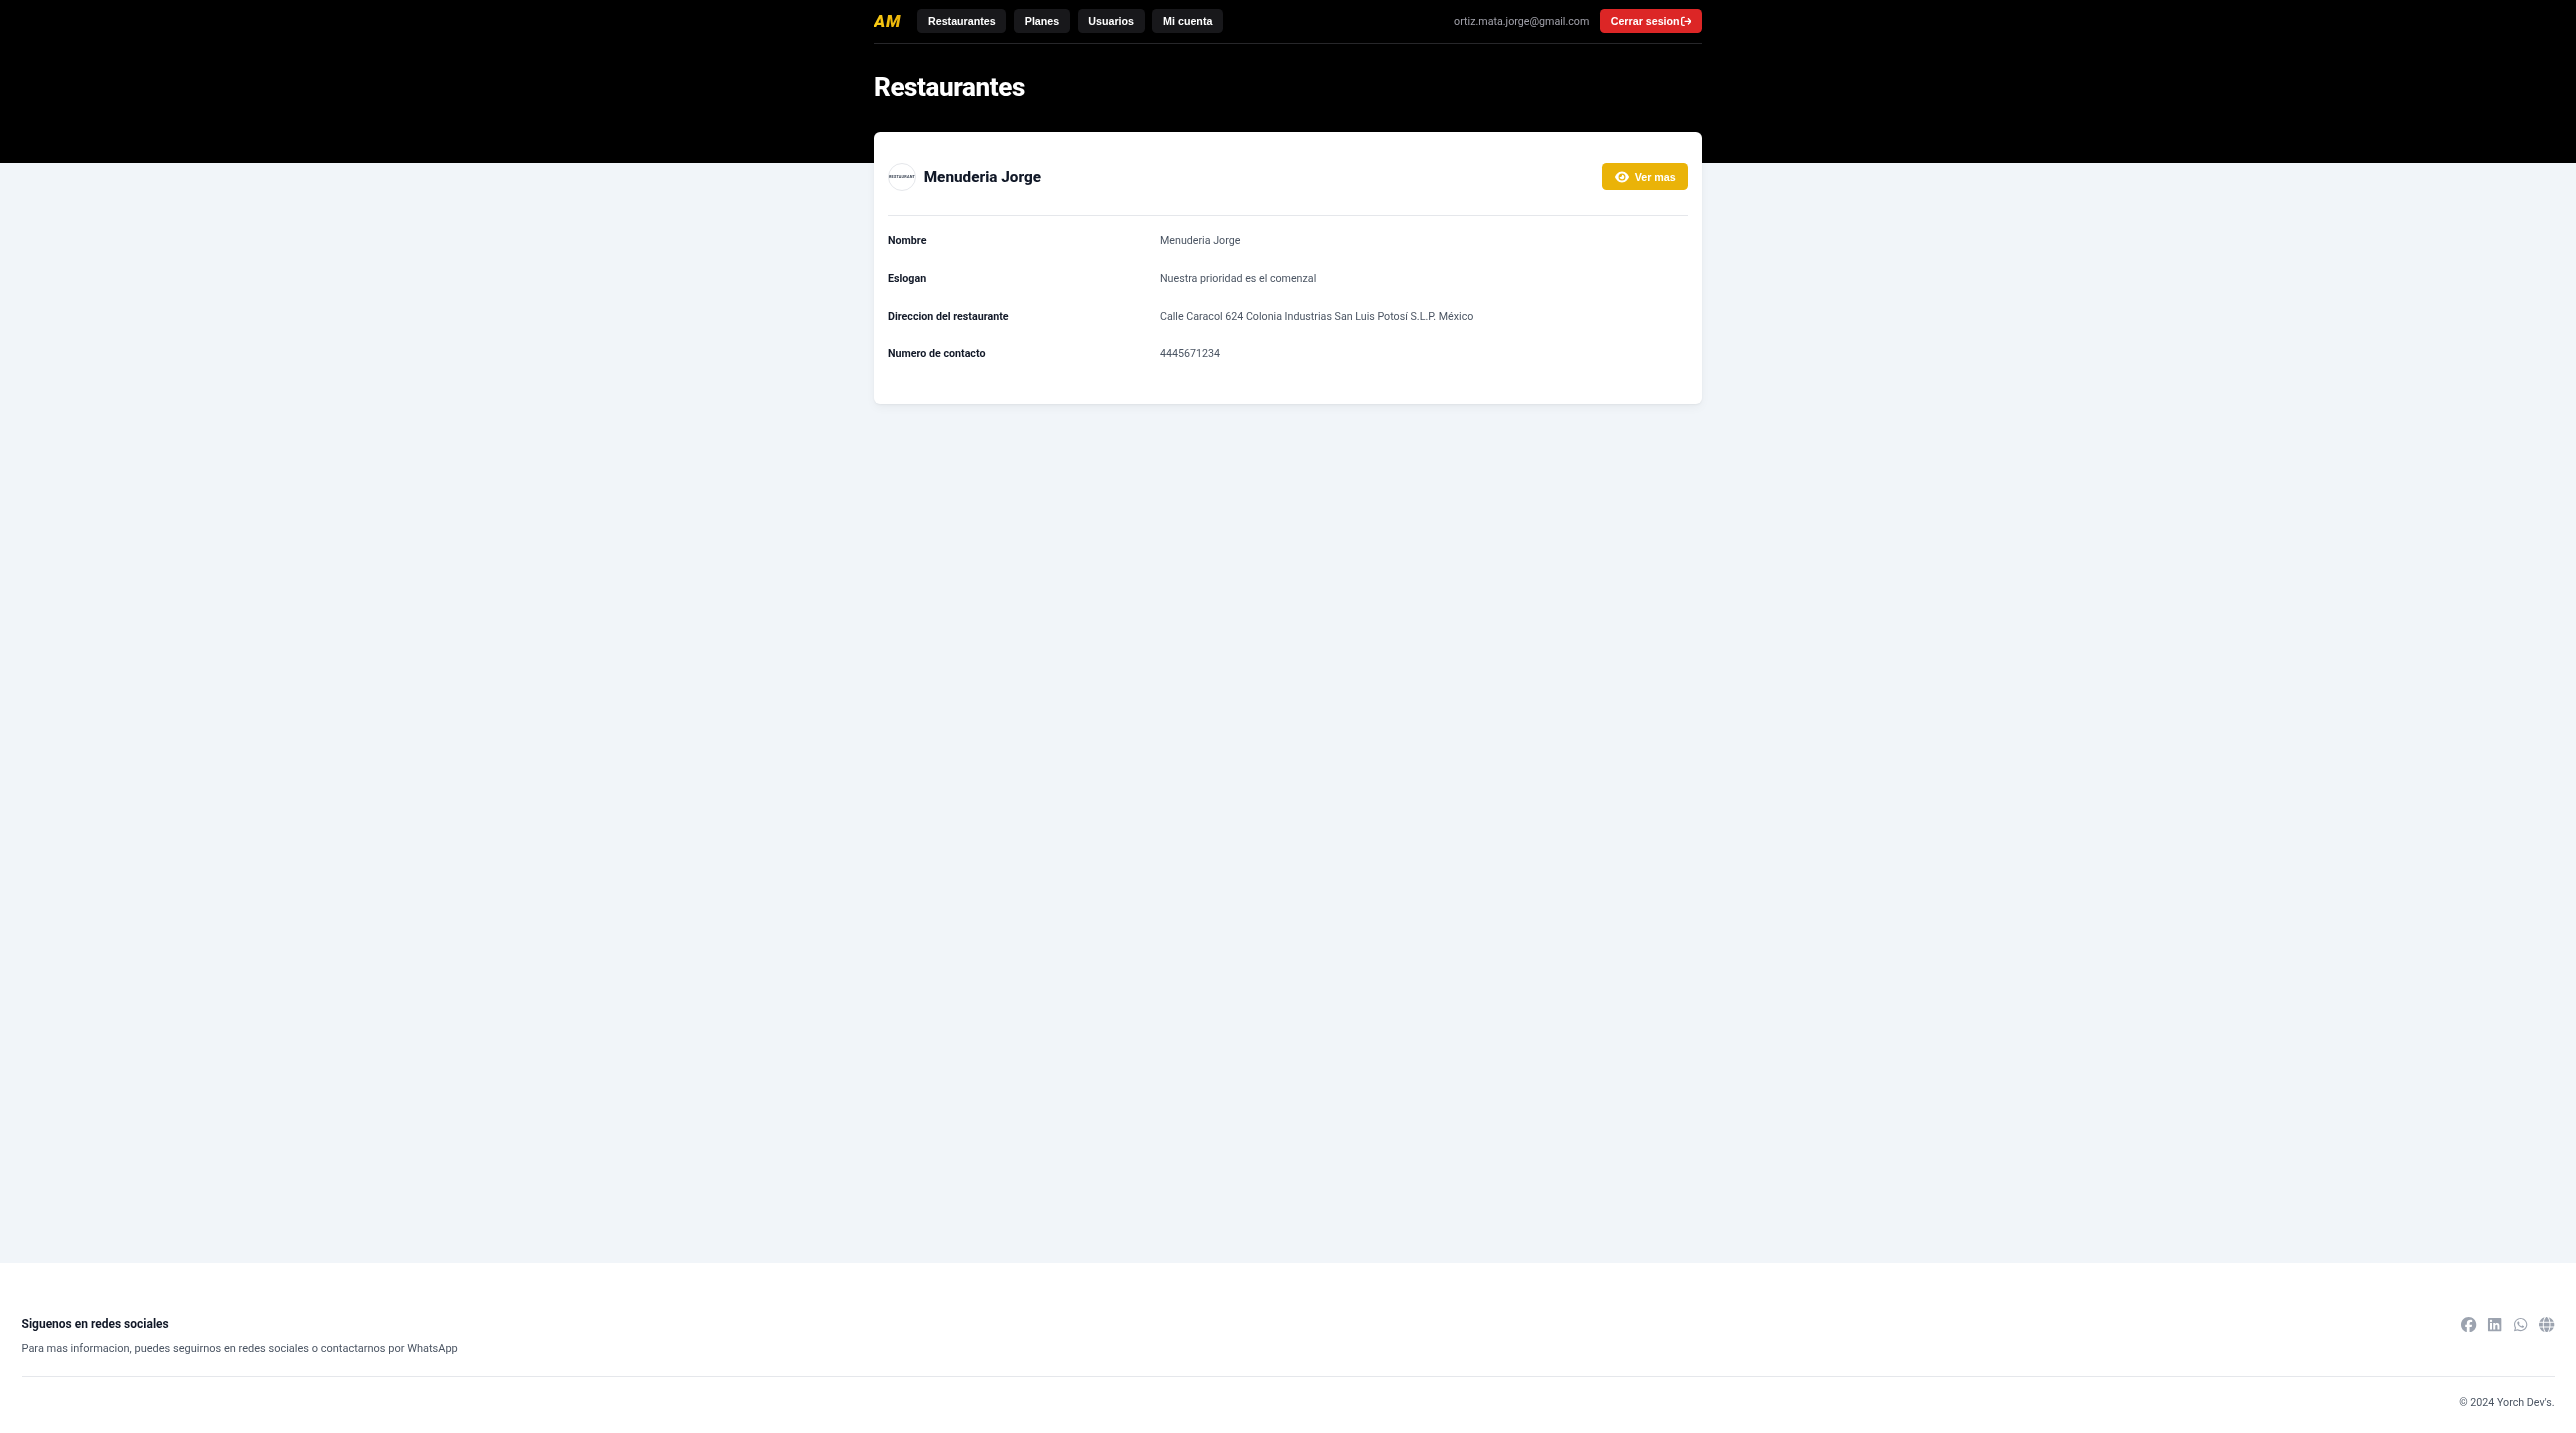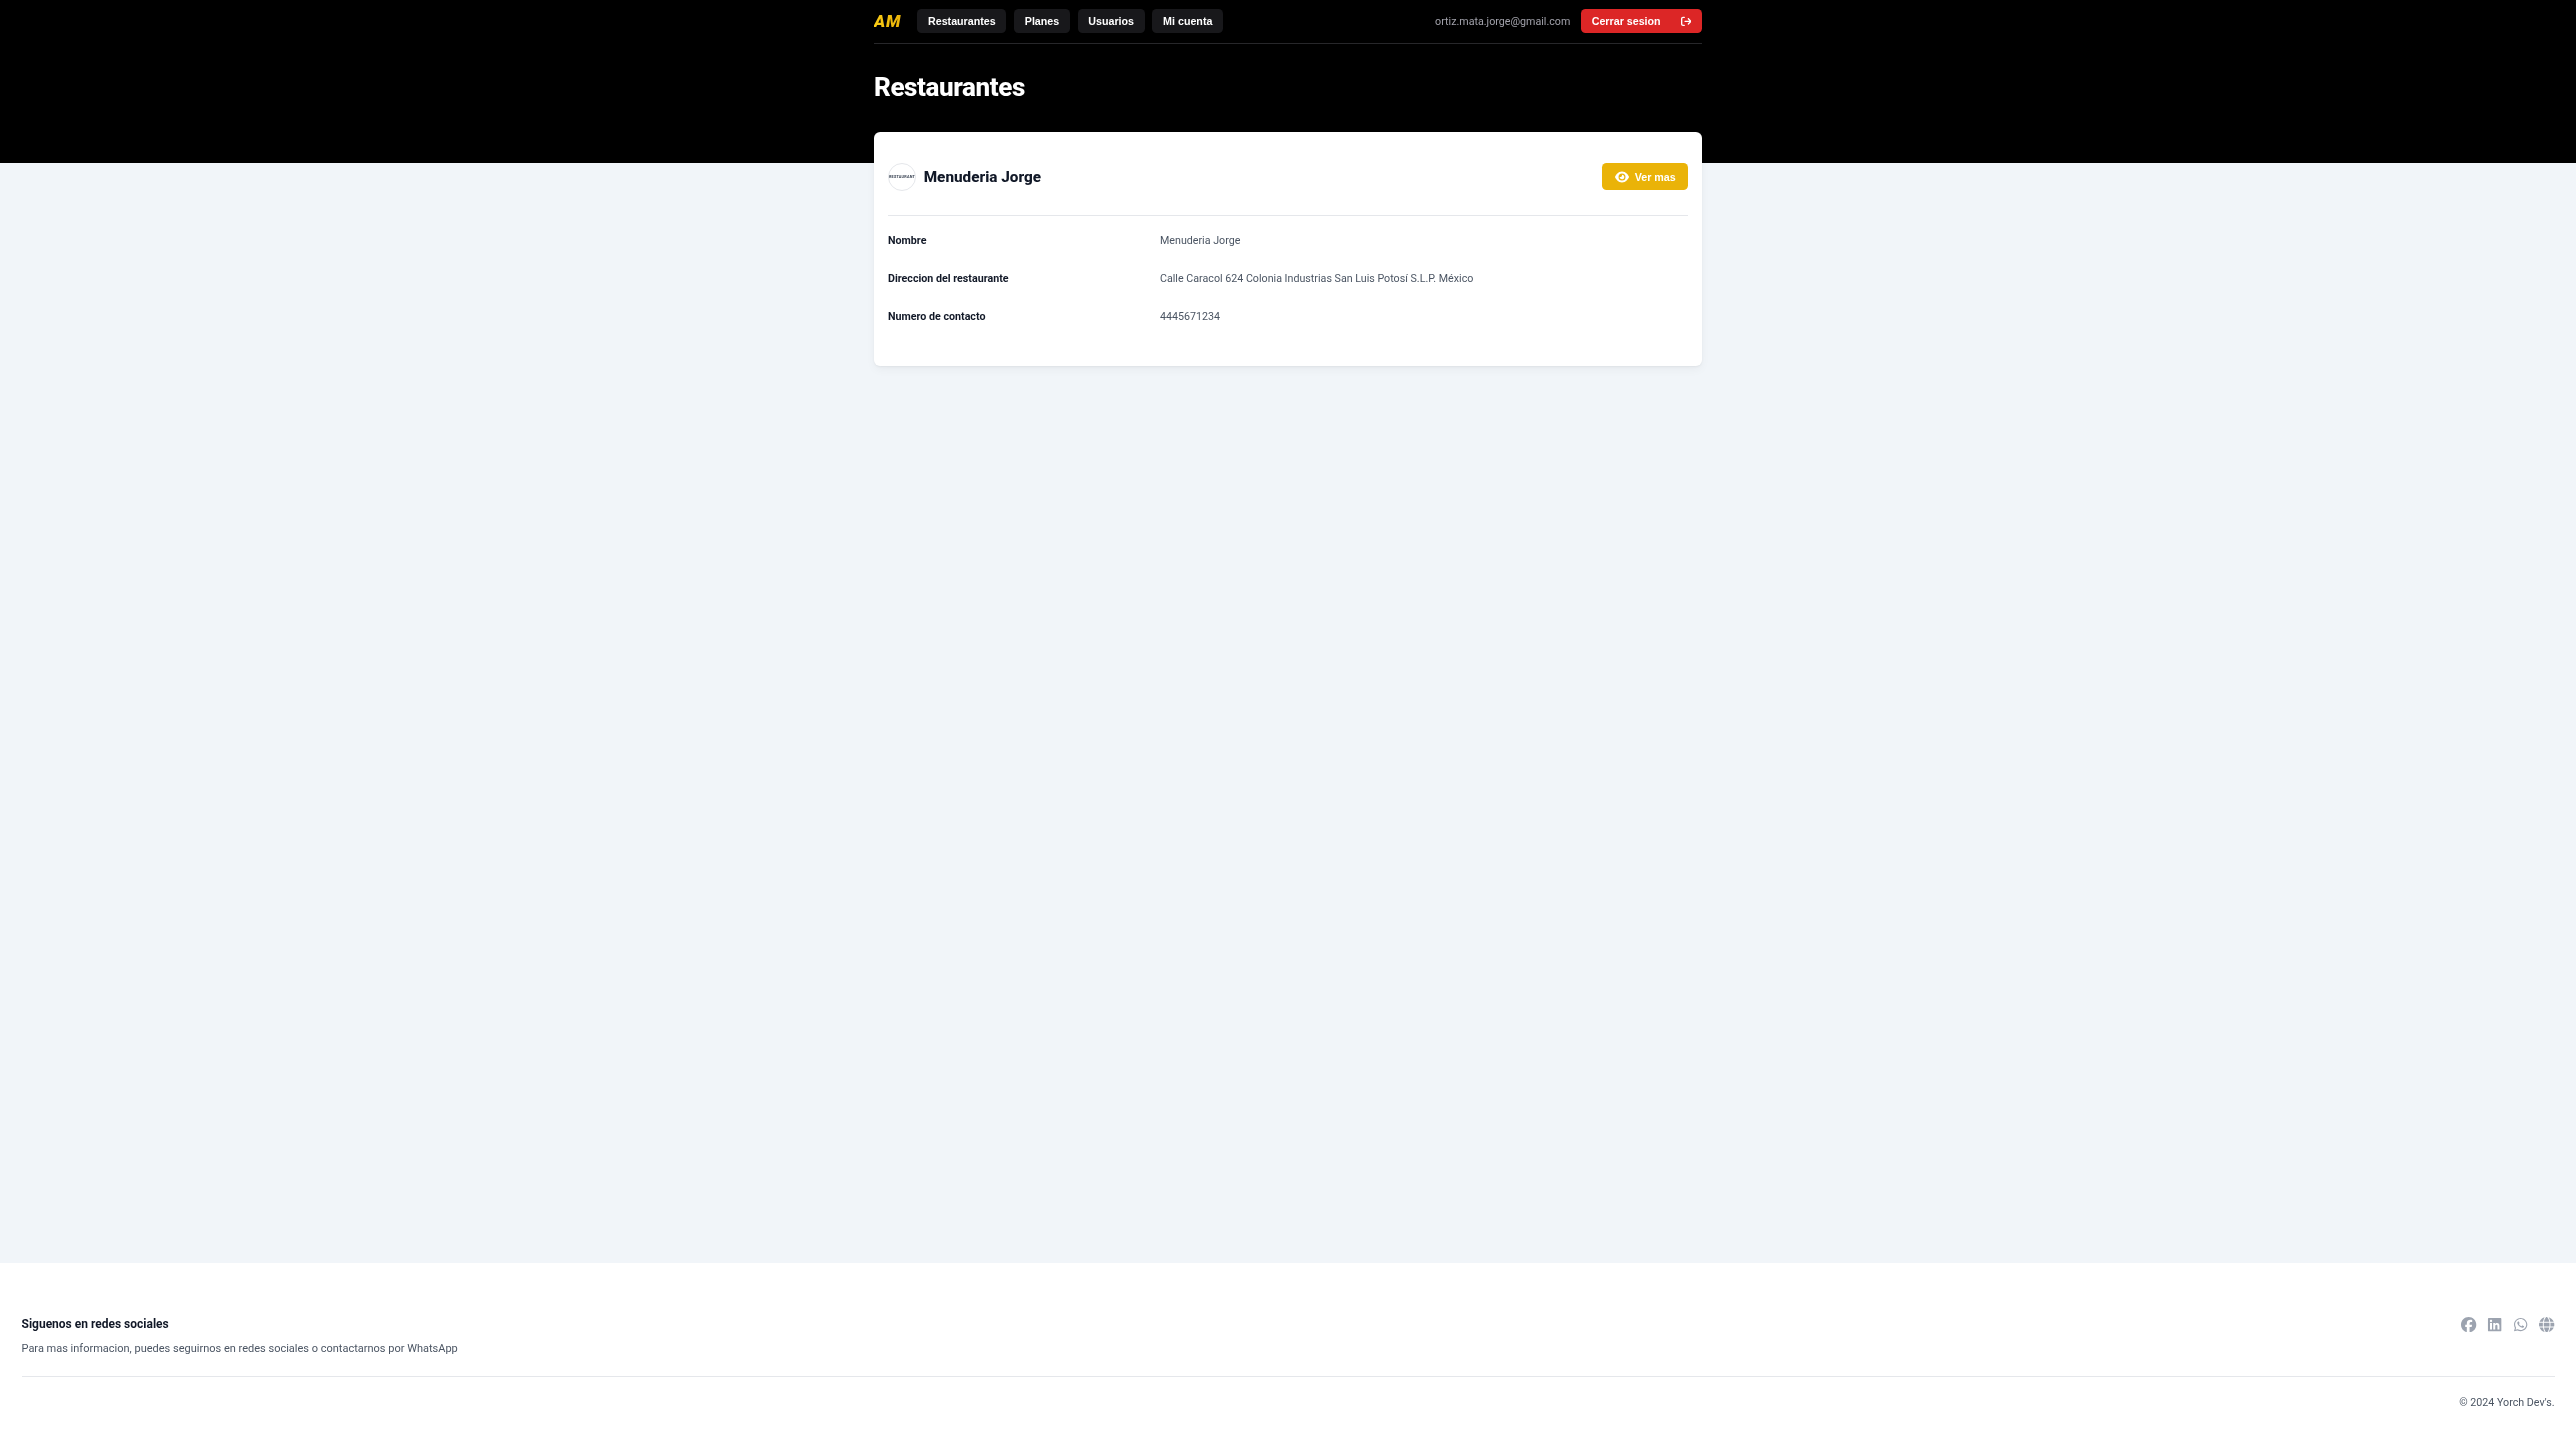--- a/index.html
+++ b/index.html
@@ -70,21 +70,21 @@
       background: #dc2626;
       color: #fff;
       font-weight: 600;
       font-size: 10.7px;
       padding: 6.1px 10.7px;
       border-radius: 4.6px;
       border: none;
       cursor: pointer;
       display: flex;
       align-items: center;
-      gap: 20px;
+      gap: 1px;
     }
     .logout-btn svg {
       width: 10.7px;
       height: 10.7px;
       fill: currentColor;
     }
     .page-title-wrap {
       max-width: 828px;
       margin: 0 auto;
       padding: 28px 0 0 0;
@@ -257,20 +257,24 @@
           </svg>
         <span>Ver mas</span>
       </button>
     </div>
 
     <div class="detail-row">
       <div class="detail-label">Nombre</div>
       <div class="detail-value">Menuderia Jorge</div>
     </div>
     <div class="detail-row">
+      <div class="detail-label">Eslogan</div>
+      <div class="detail-value">Nuestra prioridad es el comenzal</div>
+    </div>
+    <div class="detail-row">
       <div class="detail-label">Direccion del restaurante</div>
       <div class="detail-value">Calle Caracol 624 Colonia Industrias San Luis Potosí S.L.P. México</div>
     </div>
     <div class="detail-row">
       <div class="detail-label">Numero de contacto</div>
       <div class="detail-value">4445671234</div>
     </div>
   </div>
 </div>
 

